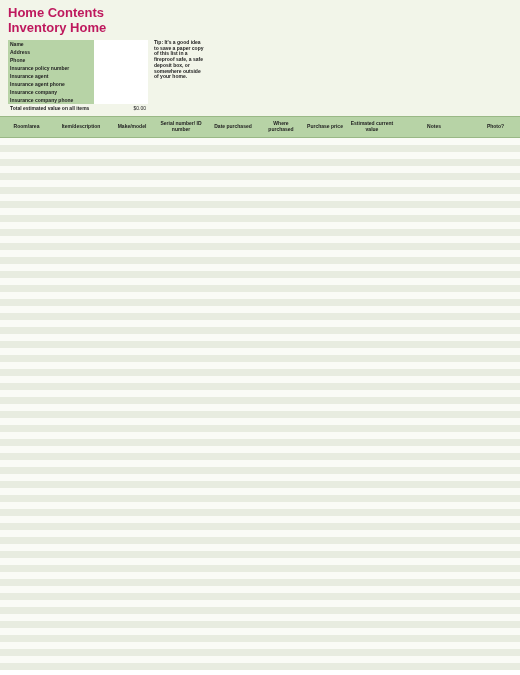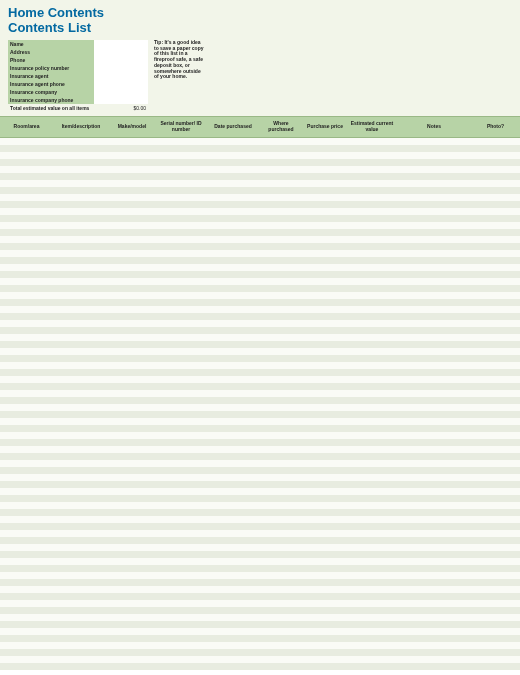--- a/index.html
+++ b/index.html
@@ -1,19 +1,19 @@
 <!DOCTYPE html>
 <html><head>
 <meta charset="utf-8">
 <style>
   * { box-sizing: border-box; margin: 0; padding: 0; }
   html, body { width: 520px; height: 675px; overflow: hidden; font-family: Arial, sans-serif; background: #fff; }
   .page { width: 520px; height: 675px; position: relative; }
   .header-band { background: #f2f5e9; padding: 6px 8px 4px 8px; }
-  .title { font-size: 13px; font-weight: bold; color: #0369a1; line-height: 1.15; }
+  .title { font-size: 13px; font-weight: bold; color: #be185d; line-height: 1.15; }
   .info-area { display: flex; gap: 6px; margin-top: 4px; align-items: flex-start; }
   .info-table { border-collapse: collapse; font-size: 5px; }
   .info-table td { padding: 0 2px; height: 8px; vertical-align: middle; }
   .info-label { background: #b7d3a6; color: #222; font-weight: bold; width: 86px; }
   .info-value { background: #ffffff; width: 54px; text-align: right; color: #222; }
   .info-total-row .info-label { background: #f2f5e9; }
   .info-total-row .info-value { background: #f2f5e9; }
   .tip { font-size: 5px; font-weight: bold; color: #222; line-height: 1.15; width: 52px; }
   .grid-header { display: flex; background: #b7d3a6; font-size: 5px; font-weight: bold; color: #222; border-top: 1px solid #9ab886; border-bottom: 1px solid #9ab886; }
   .grid-header .col { padding: 4px 2px; text-align: center; display: flex; align-items: center; justify-content: center; line-height: 1.1; min-height: 20px; }
@@ -33,21 +33,21 @@
   .c8 { width: 74px; }
   .c9 { width: 49px; }
 </style>
 </head>
 <body>
 
 <div class="page">
   <div class="header-band">
     <div class="title">
       <span>Home Contents</span><br>
-      <span>Contents List</span>
+      <span>Inventory Home</span>
     </div>
     <div class="info-area">
       <table class="info-table">
         <tbody>
             <tr>
               <td class="info-label">Name</td>
               <td class="info-value"></td>
             </tr>
             <tr>
               <td class="info-label">Address</td>

